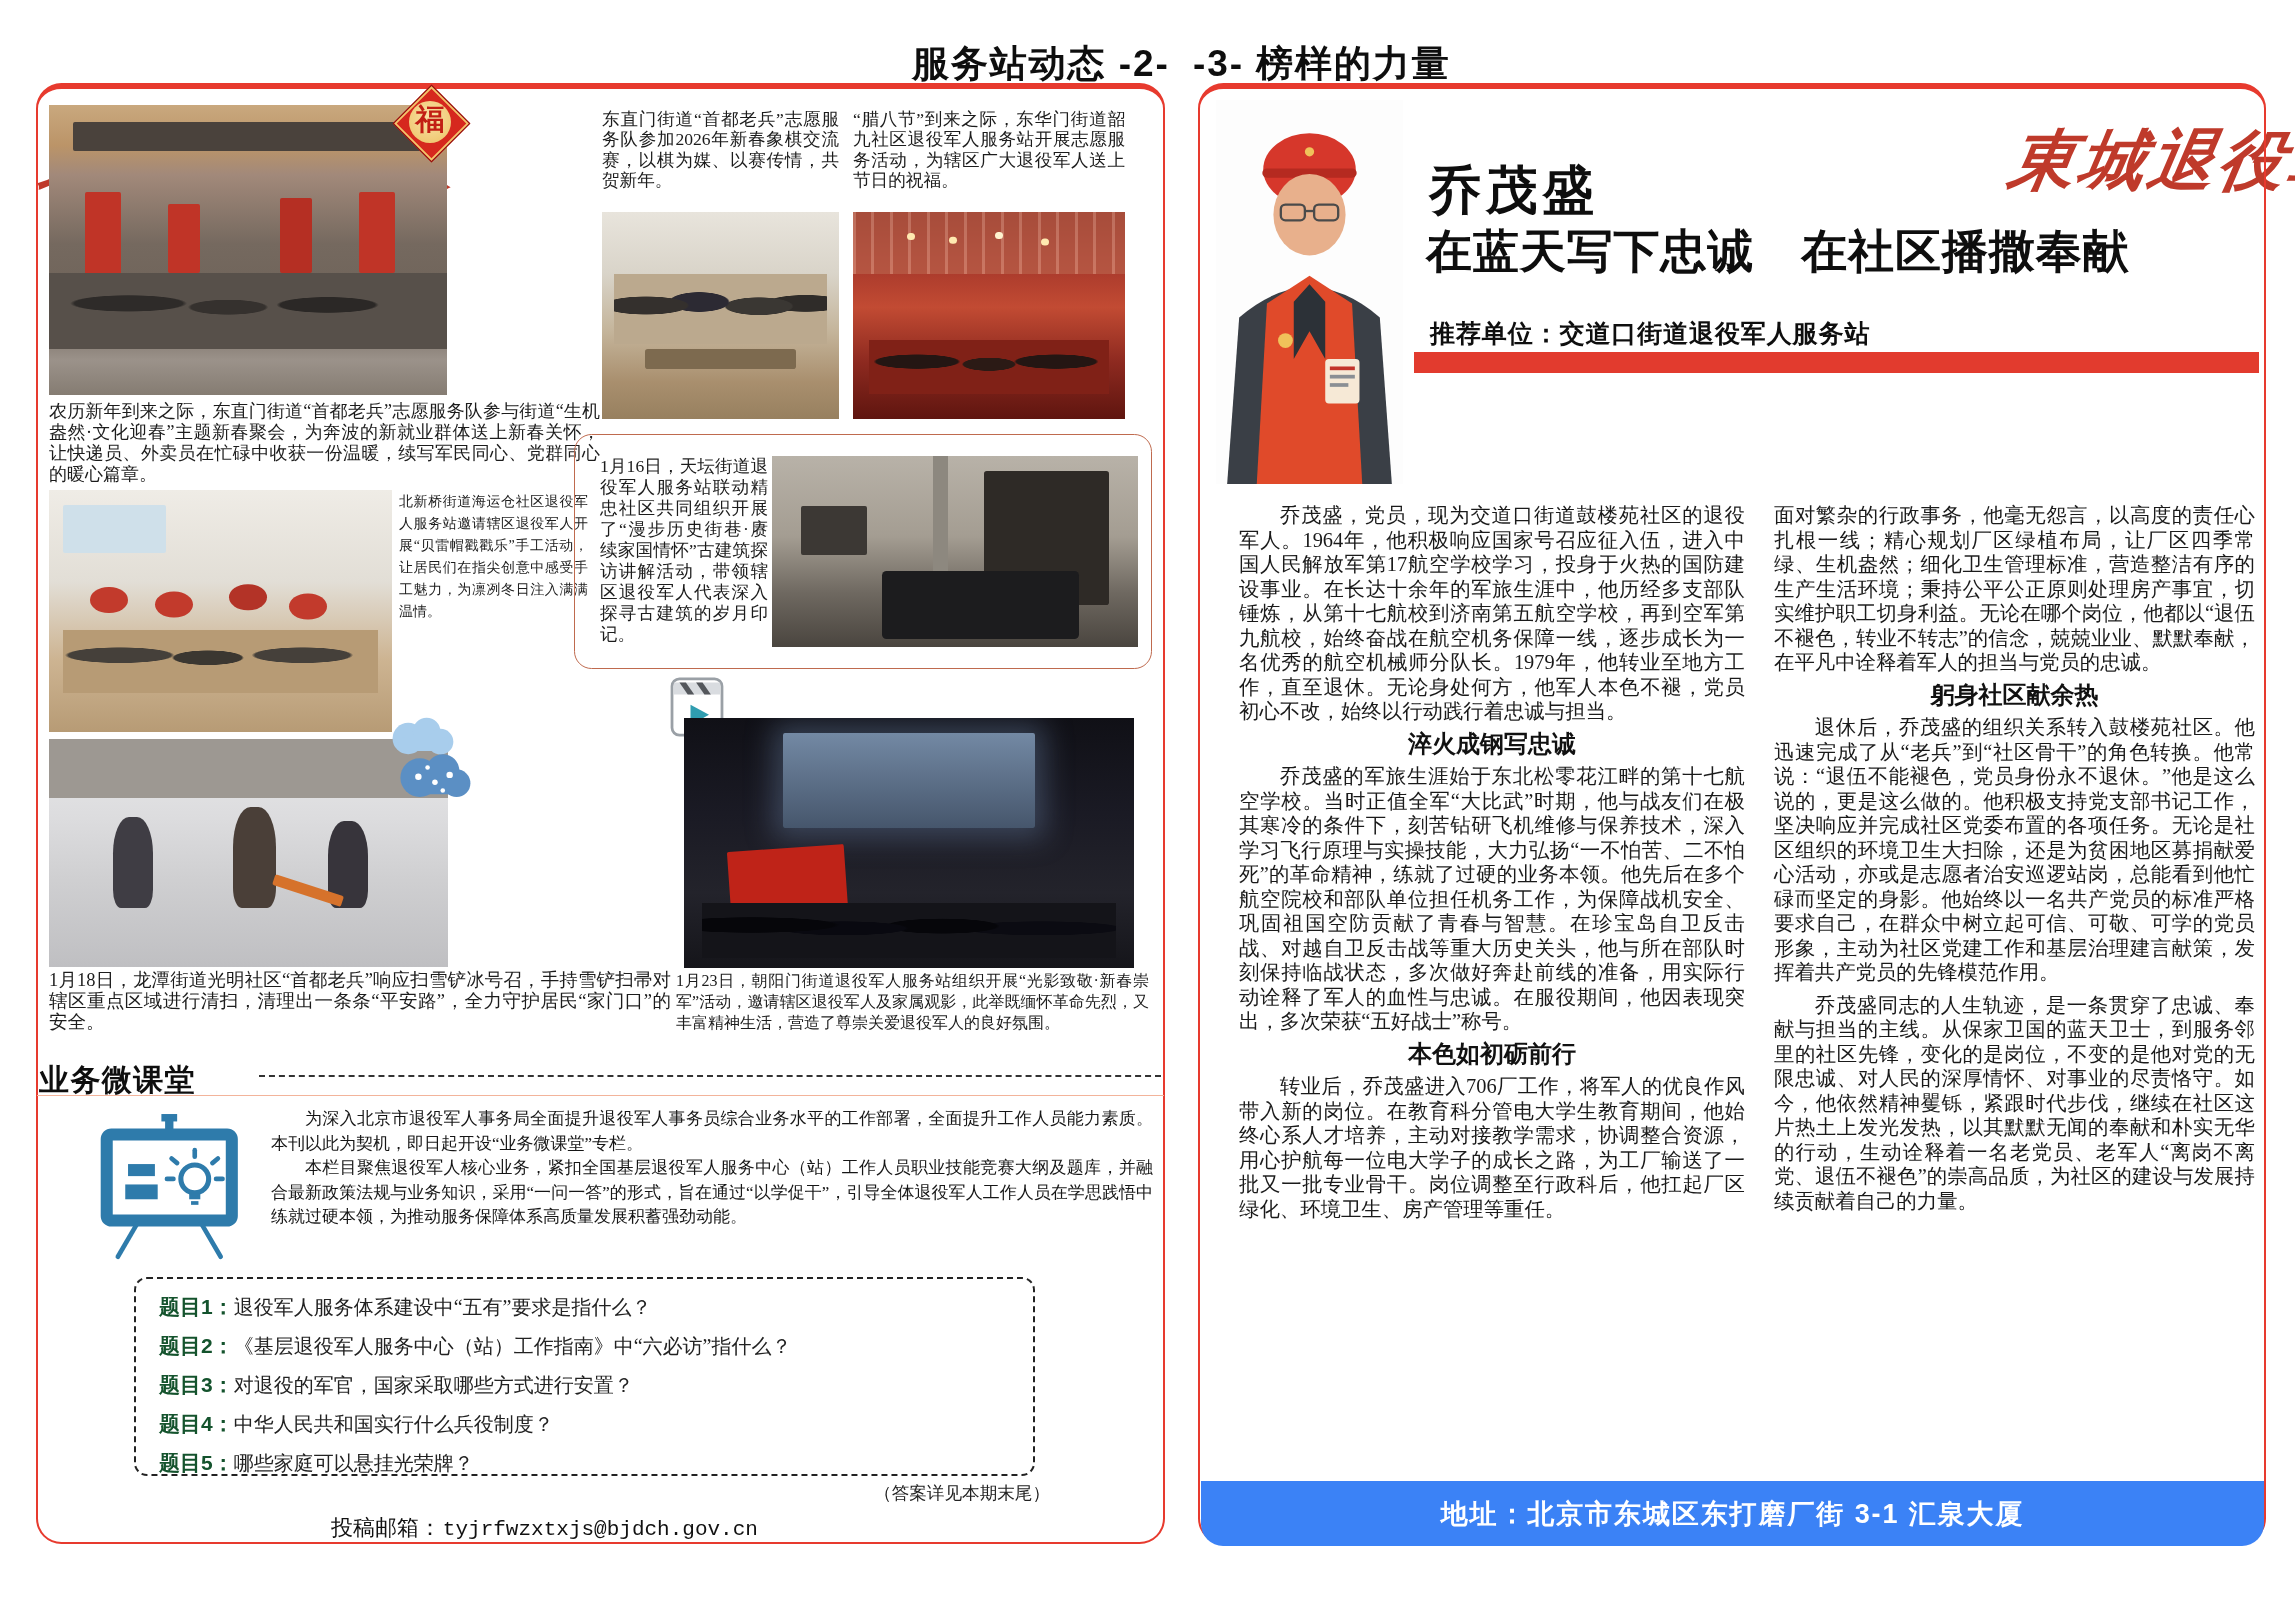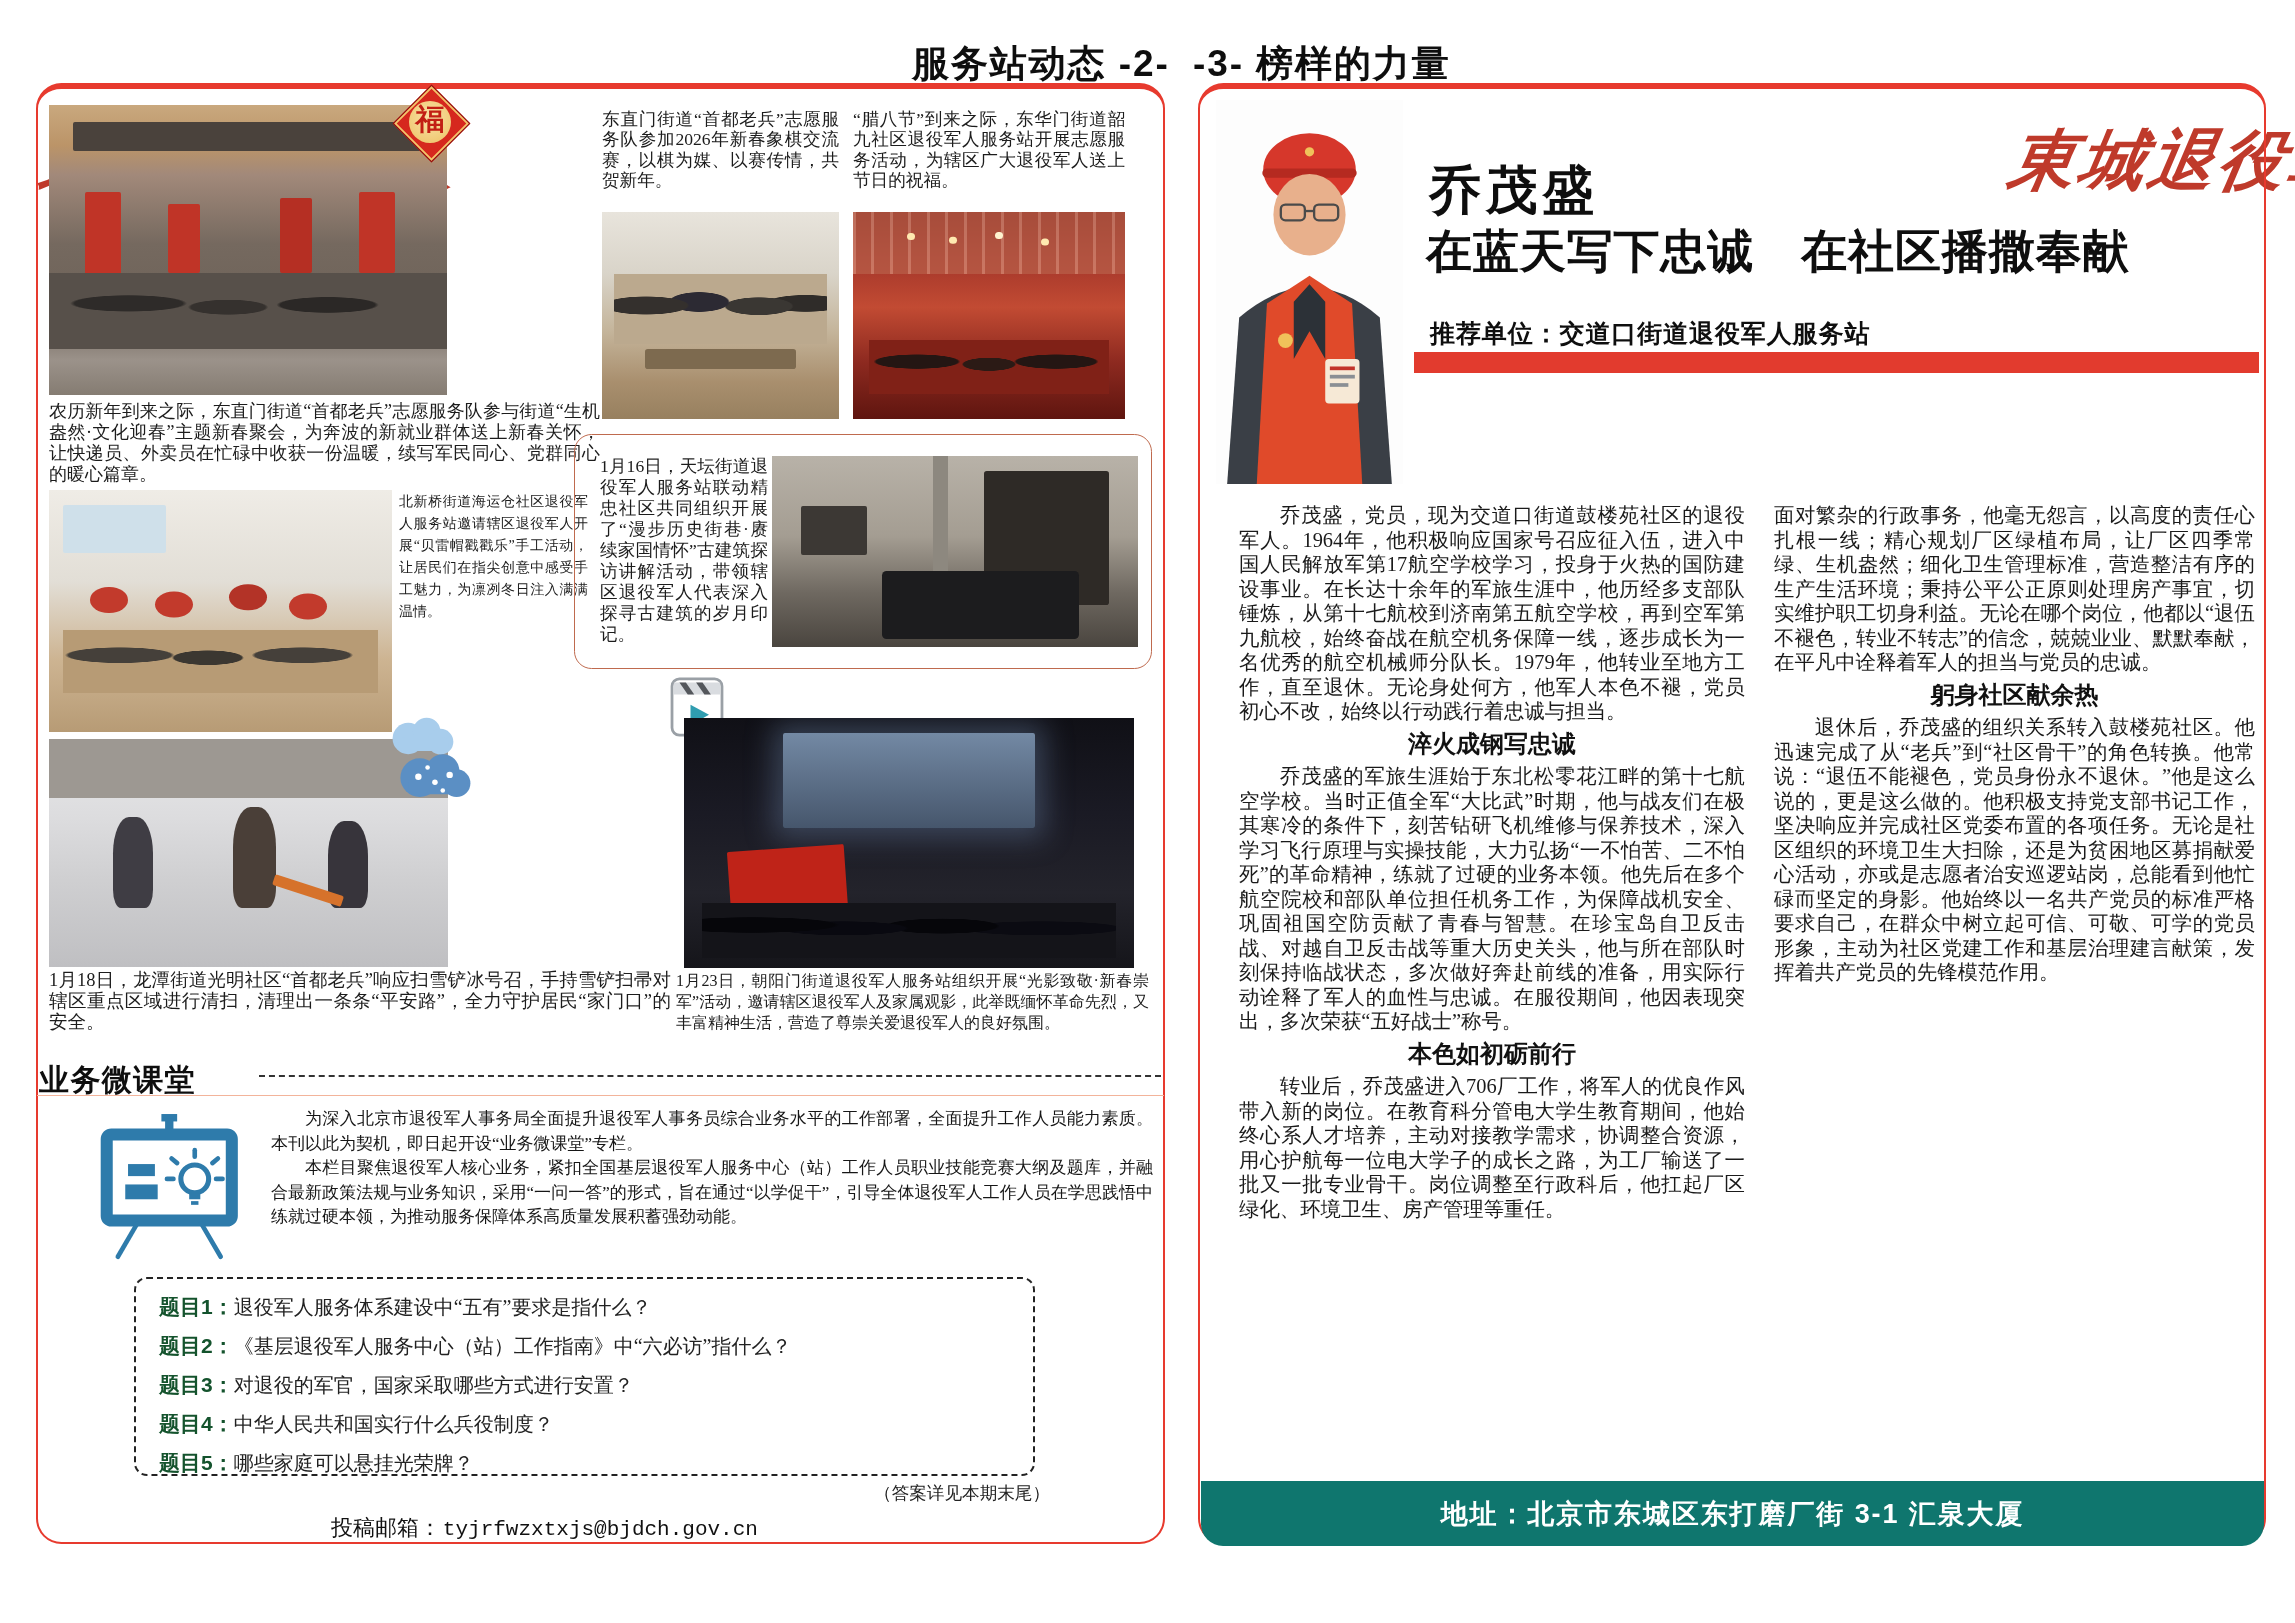--- a/index.html
+++ b/index.html
@@ -23,21 +23,21 @@
   .qbox{position:absolute;box-sizing:border-box;border:2.3px dashed #222;border-radius:13px;
         padding:14px 23px;}
   .qrow{display:flex;align-items:baseline;height:39px;}
   .qlabel{font-family:"Liberation Sans",sans-serif;font-weight:bold;font-size:21px;color:#14532d;white-space:nowrap;}
   .qtext{font-size:20px;color:#222;white-space:nowrap;}
   .bodycol{font-size:20.4px;line-height:24.5px;text-align:justify;color:#1a1a1a;}
   .bodycol p{margin:8px;text-indent:2em;}
   .bodycol p.noind{text-indent:0;}
   .bodycol h4{margin:4.6px 0;text-align:center;font-size:24px;font-weight:bold;text-indent:0;color:#111;}
   .redbar{position:absolute;background:#e23b2e;}
-  .addrbar{position:absolute;background:#0f766e;display:flex;align-items:center;justify-content:center;
+  .addrbar{position:absolute;background:#3b82f6;display:flex;align-items:center;justify-content:center;
            border-radius:0 0 22px 22px;}
   .addrtext{font-family:"Liberation Sans",sans-serif;font-weight:bold;color:#ffffff;font-size:27px;letter-spacing:1.9px;}
   .fu{position:absolute;width:66px;height:66px;}
   .fu .diamond{position:absolute;left:6.5px;top:6.5px;width:53px;height:53px;background:#d6281e;
                transform:rotate(45deg);border:1.4px solid #8e1410;box-shadow:0 0 0 1.9px #f3c66b inset;}
   .fu .circle{position:absolute;left:12px;top:12px;width:42px;height:42px;border-radius:50%;
               background:radial-gradient(circle at 50% 40%,#f9e3a8,#edc163);}
   .fu .char{position:absolute;left:0;top:11px;width:66px;text-align:center;font-size:29px;
             font-weight:bold;color:#c21f14;font-family:"Liberation Serif",serif;}
   .dashline{position:absolute;border-top:2.3px dashed #333;}
@@ -235,18 +235,19 @@
   <h4>淬火成钢写忠诚</h4>
   <p>乔茂盛的军旅生涯始于东北松零花江畔的第十七航空学校。当时正值全军“大比武”时期，他与战友们在极其寒冷的条件下，刻苦钻研飞机维修与保养技术，深入学习飞行原理与实操技能，大力弘扬“一不怕苦、二不怕死”的革命精神，练就了过硬的业务本领。他先后在多个航空院校和部队单位担任机务工作，为保障战机安全、巩固祖国空防贡献了青春与智慧。在珍宝岛自卫反击战、对越自卫反击战等重大历史关头，他与所在部队时刻保持临战状态，多次做好奔赴前线的准备，用实际行动诠释了军人的血性与忠诚。在服役期间，他因表现突出，多次荣获“五好战士”称号。</p>
   <h4>本色如初砺前行</h4>
   <p>转业后，乔茂盛进入706厂工作，将军人的优良作风带入新的岗位。在教育科分管电大学生教育期间，他始终心系人才培养，主动对接教学需求，协调整合资源，用心护航每一位电大学子的成长之路，为工厂输送了一批又一批专业骨干。岗位调整至行政科后，他扛起厂区绿化、环境卫生、房产管理等重任。</p>
 </div>
 
 <div class="abs bodycol" style="left:1766px;top:495px;width:497px;">
   <p class="noind">面对繁杂的行政事务，他毫无怨言，以高度的责任心扎根一线；精心规划厂区绿植布局，让厂区四季常绿、生机盎然；细化卫生管理标准，营造整洁有序的生产生活环境；秉持公平公正原则处理房产事宜，切实维护职工切身利益。无论在哪个岗位，他都以“退伍不褪色，转业不转志”的信念，兢兢业业、默默奉献，在平凡中诠释着军人的担当与党员的忠诚。</p>
   <h4>躬身社区献余热</h4>
   <p>退休后，乔茂盛的组织关系转入鼓楼苑社区。他迅速完成了从“老兵”到“社区骨干”的角色转换。他常说：“退伍不能褪色，党员身份永不退休。”他是这么说的，更是这么做的。他积极支持党支部书记工作，坚决响应并完成社区党委布置的各项任务。无论是社区组织的环境卫生大扫除，还是为贫困地区募捐献爱心活动，亦或是志愿者治安巡逻站岗，总能看到他忙碌而坚定的身影。他始终以一名共产党员的标准严格要求自己，在群众中树立起可信、可敬、可学的党员形象，主动为社区党建工作和基层治理建言献策，发挥着共产党员的先锋模范作用。</p>
+  <p>乔茂盛同志的人生轨迹，是一条贯穿了忠诚、奉献与担当的主线。从保家卫国的蓝天卫士，到服务邻里的社区先锋，变化的是岗位，不变的是他对党的无限忠诚、对人民的深厚情怀、对事业的尽责恪守。如今，他依然精神矍铄，紧跟时代步伐，继续在社区这片热土上发光发热，以其默默无闻的奉献和朴实无华的行动，生动诠释着一名老党员、老军人“离岗不离党、退伍不褪色”的崇高品质，为社区的建设与发展持续贡献着自己的力量。</p>
 </div>
 
 <div class="addrbar" style="left:1201px;top:1481px;width:1063px;height:65px;">
   <span class="addrtext">地址：北京市东城区东打磨厂街 3-1 汇泉大厦</span>
 </div>
 
 
 </body></html>

